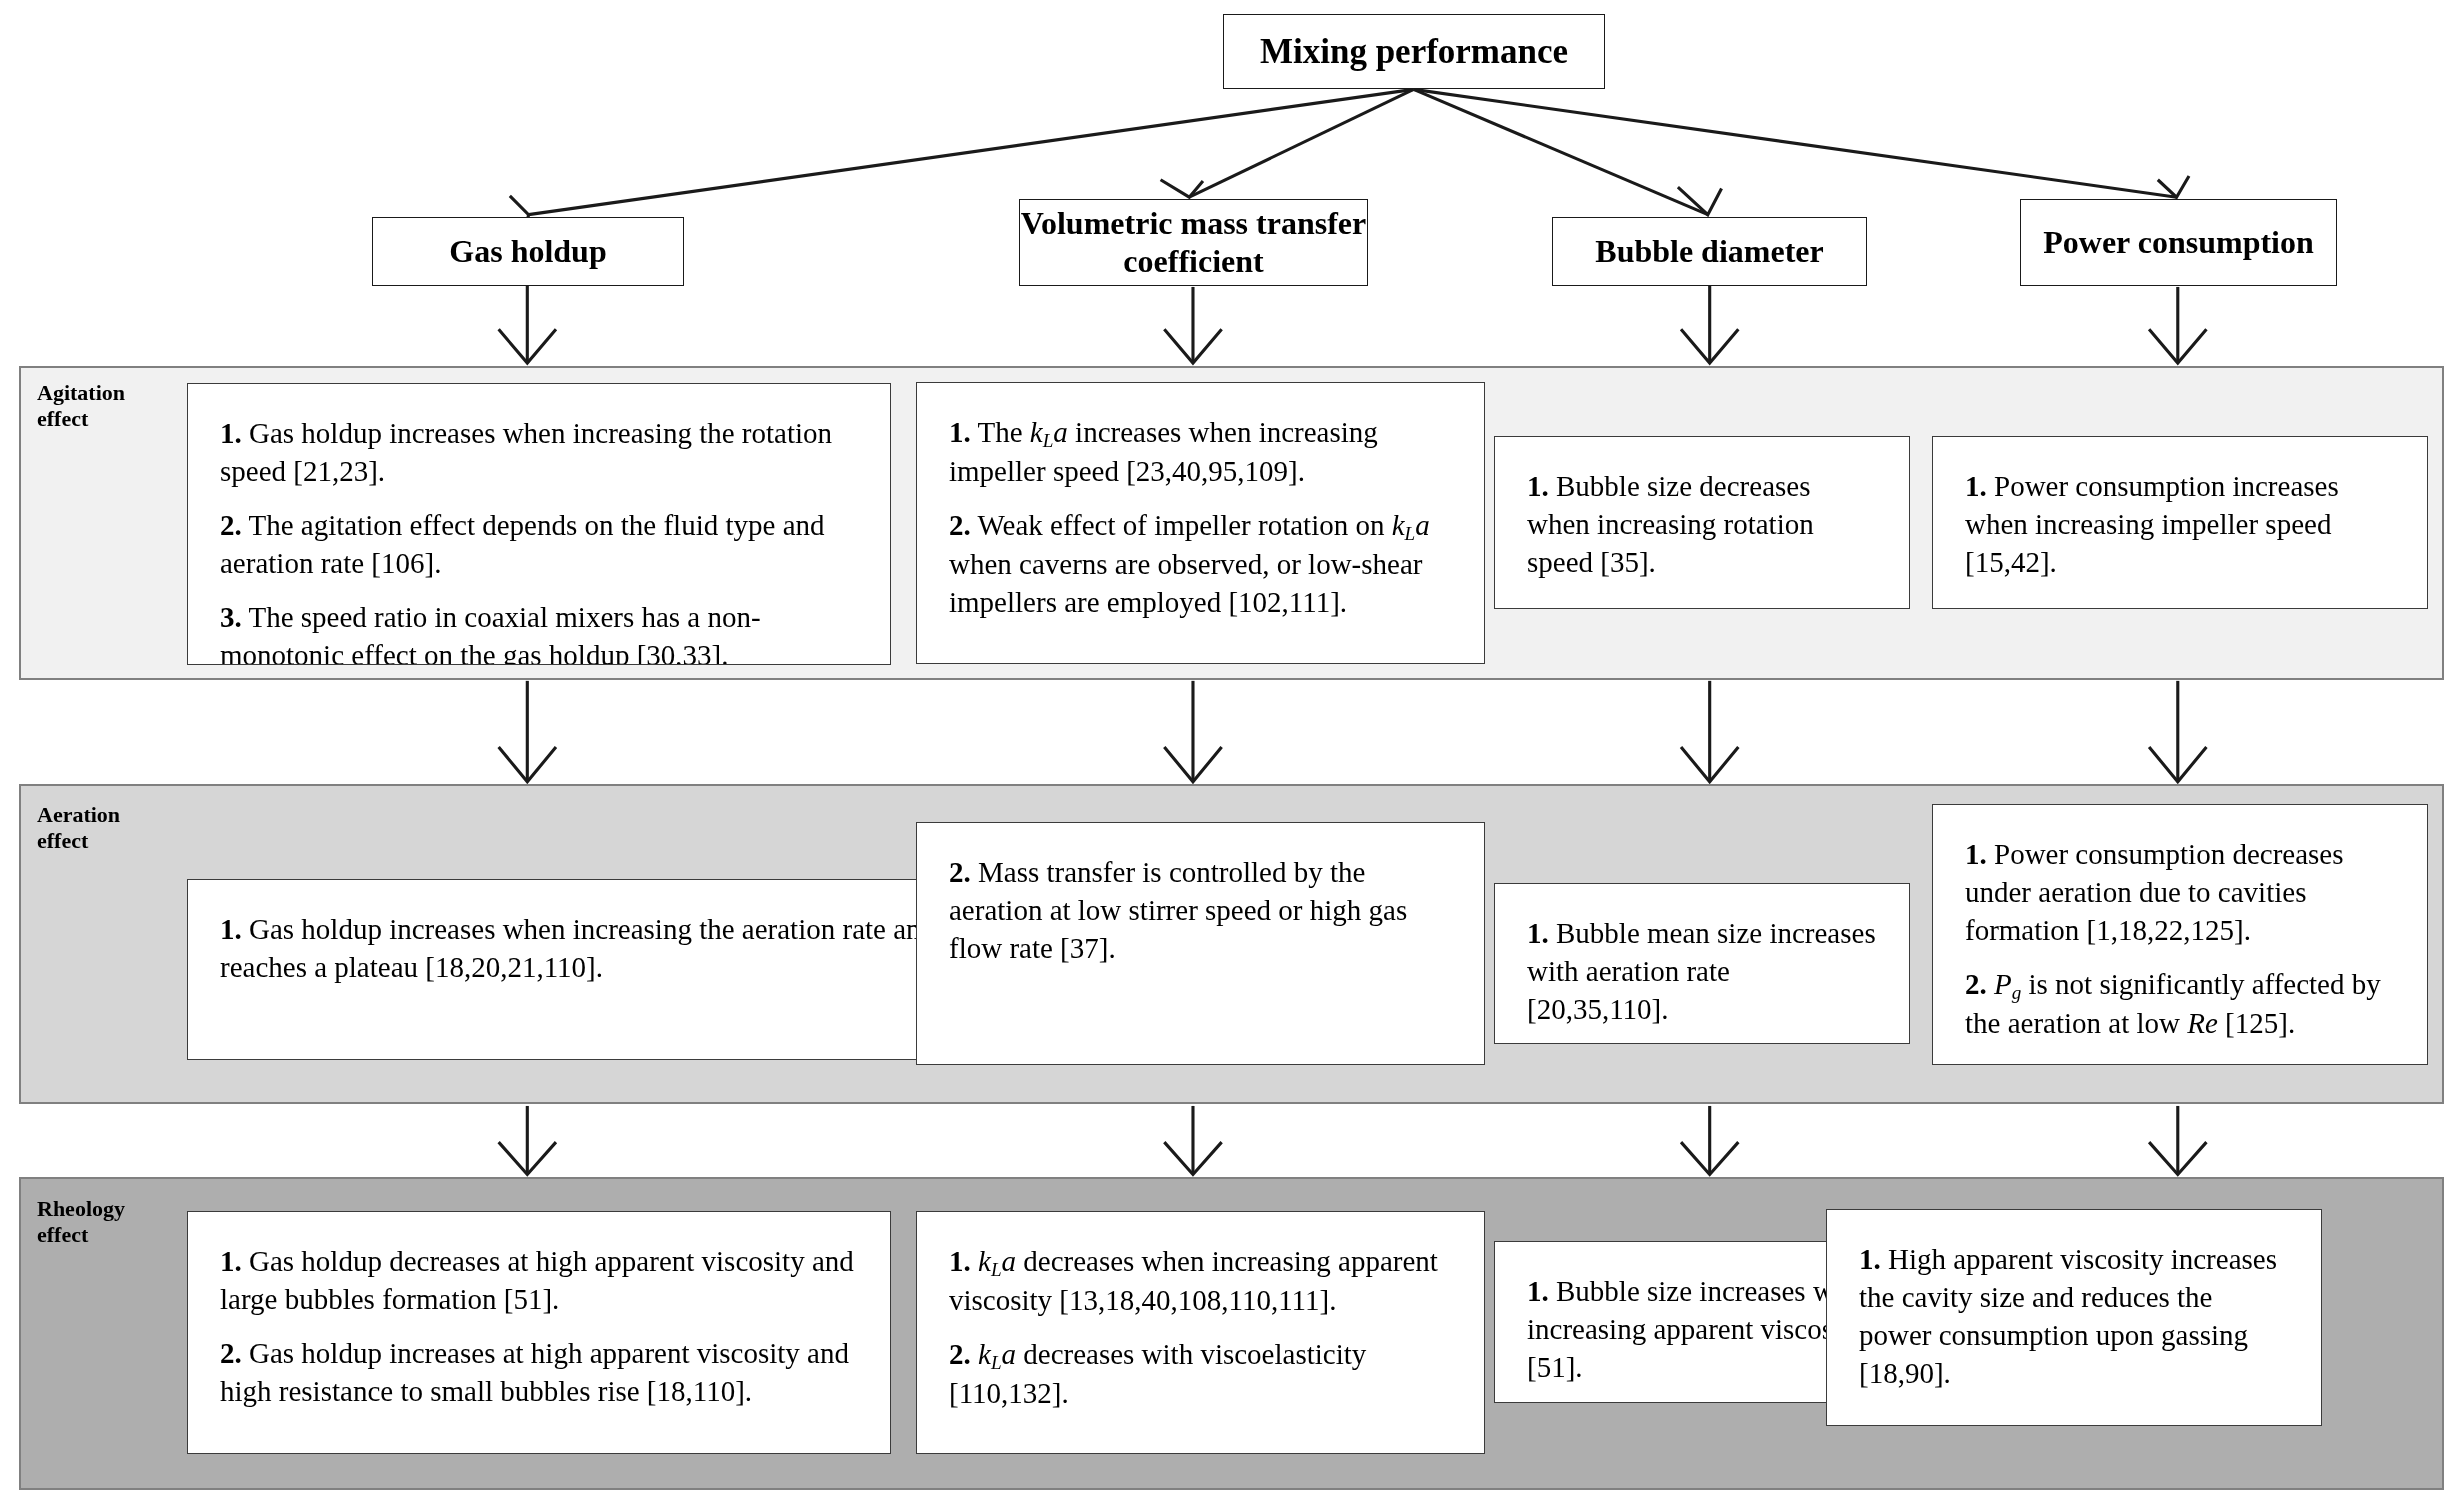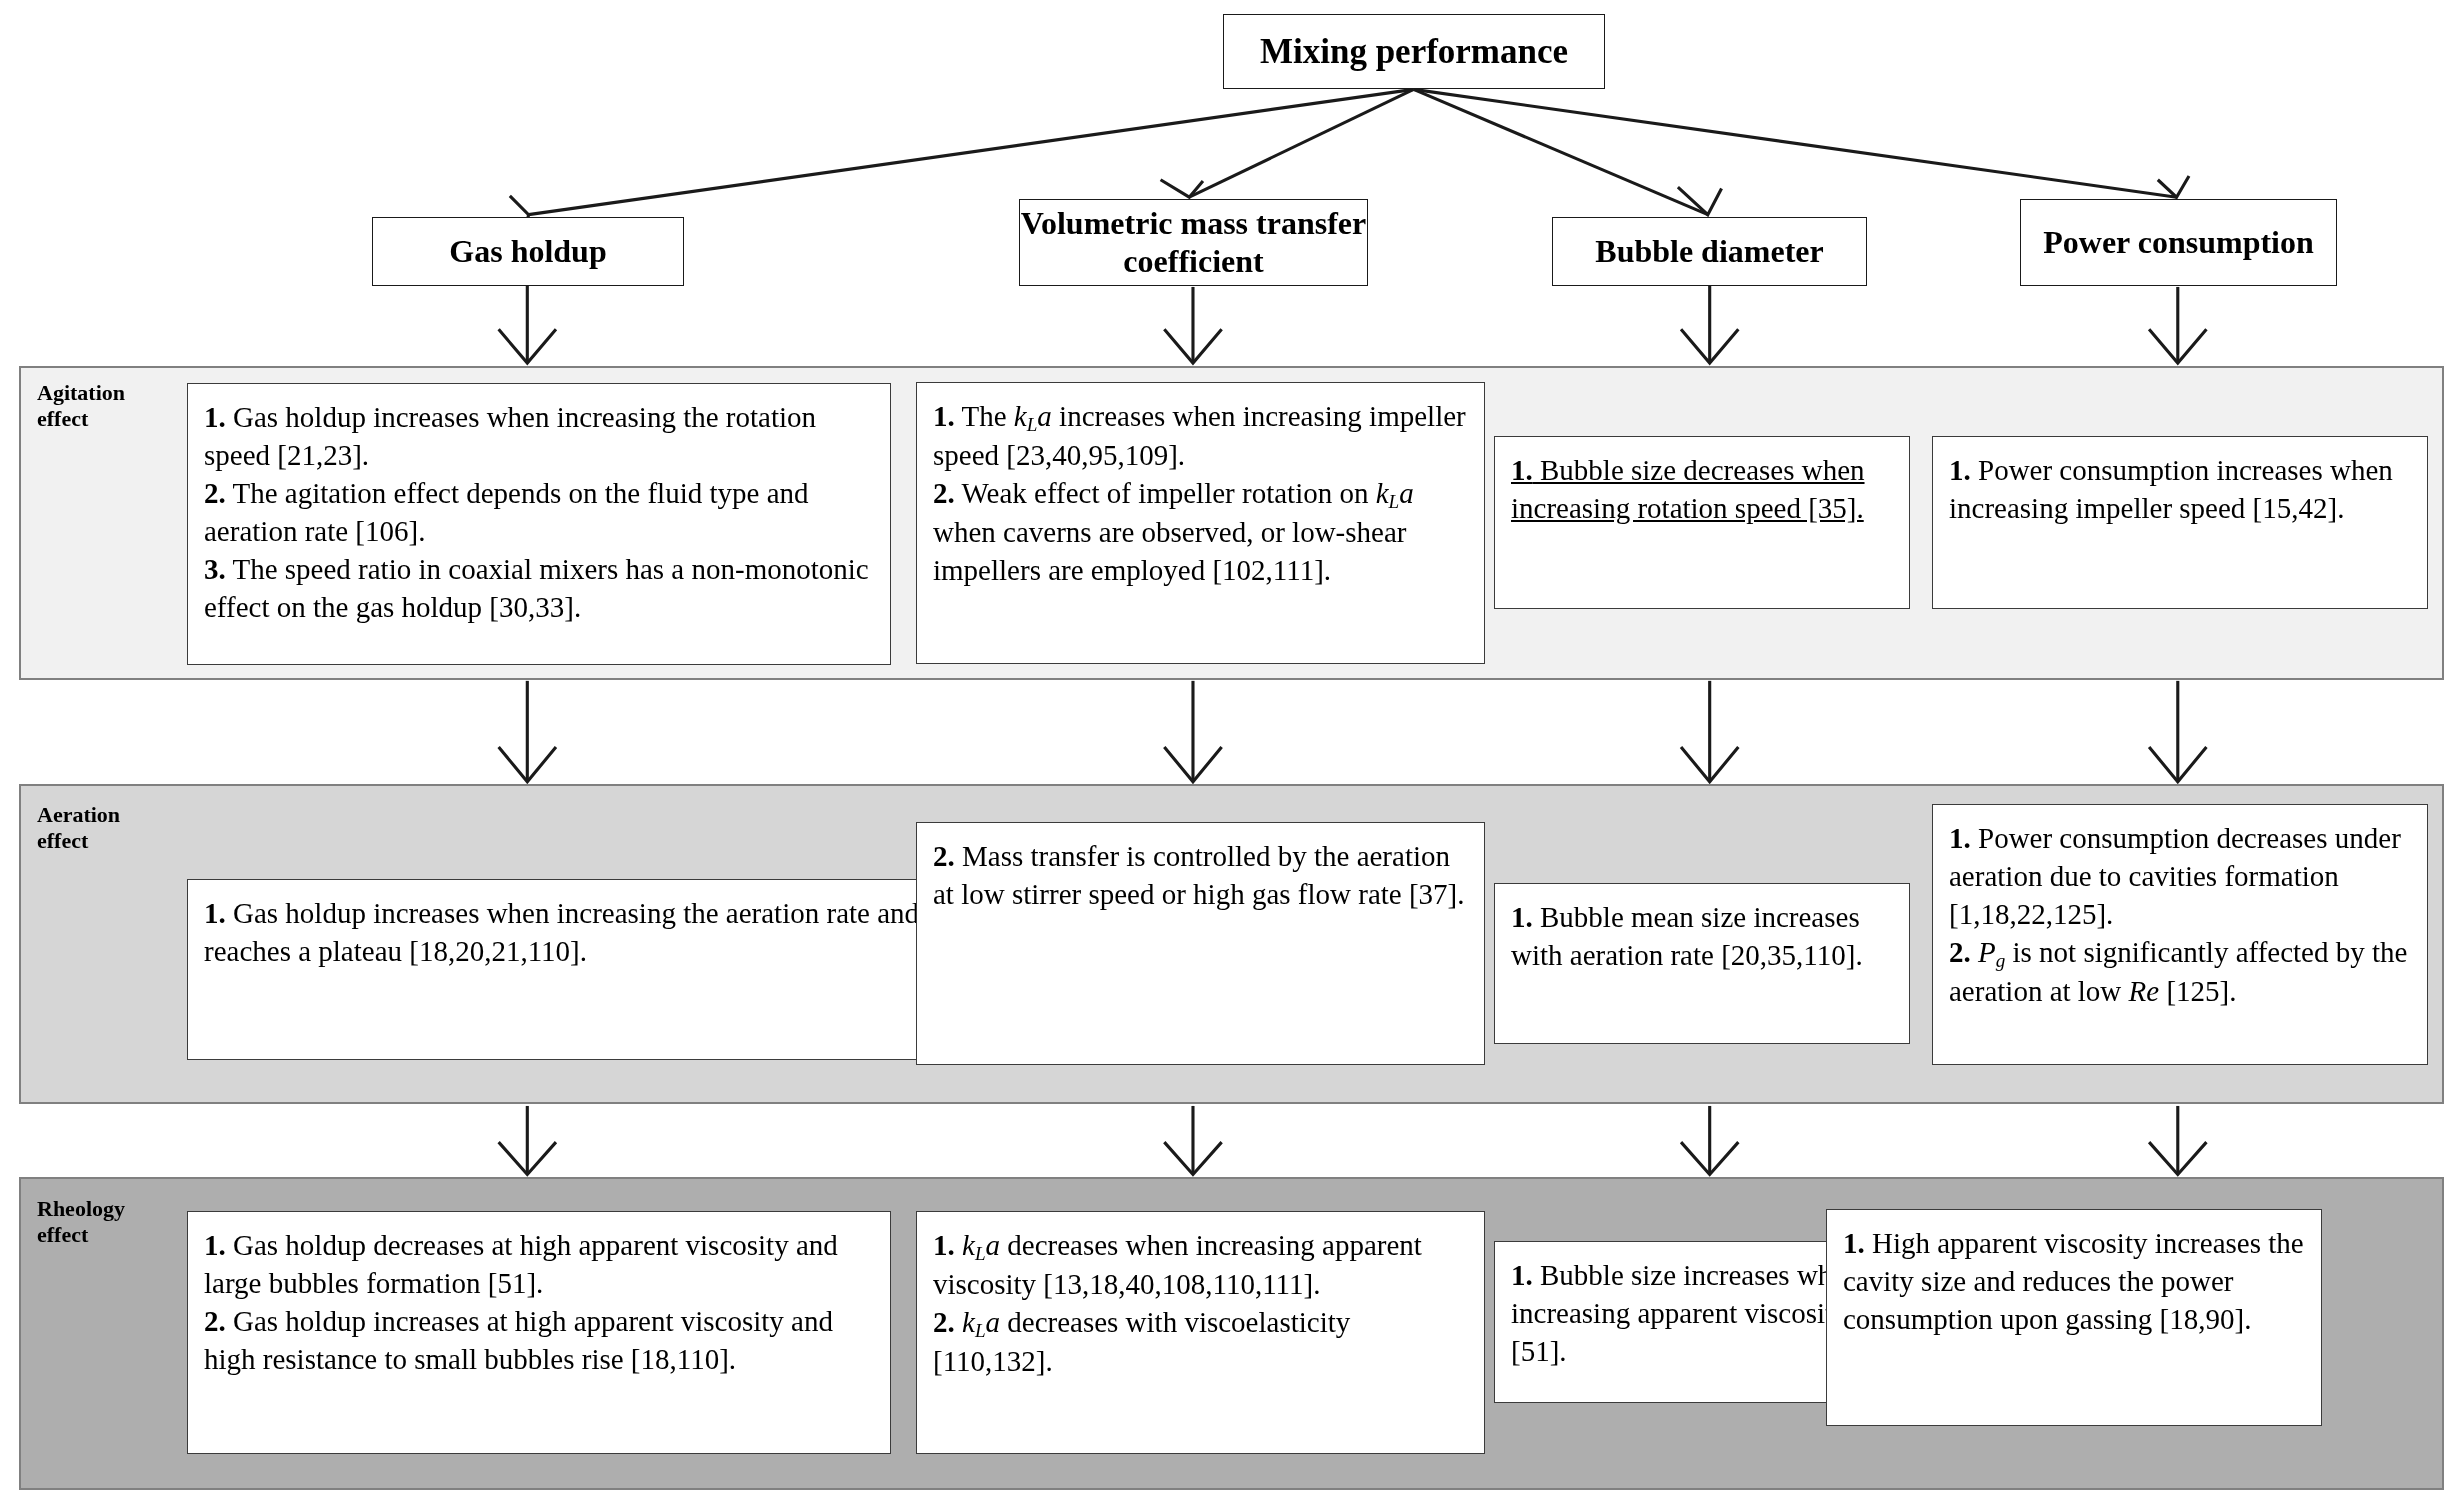--- a/index.html
+++ b/index.html
@@ -40,29 +40,29 @@
   #band-label-2{left:37px;top:1196px;}
 
   
   .card{
     position:absolute;box-sizing:border-box;
     background:#ffffff;border:1.9px solid #3b3b3b;
     padding:15px 16px 11.2px 16px;
     font-size:29px;line-height:1.31;color:#000;
     overflow:hidden;
   }
-  .card p{margin:0;}
+  .card p{margin:16px;}
   .card b{font-weight:bold;}
   .card i{font-style:italic;}
   .card sub{font-size:0.66em;font-style:italic;vertical-align:-0.26em;}
 
   
   #card-0-0{left:187px;top:383px;width:704px;height:282px;}
   #card-0-1{left:916px;top:382px;width:569px;height:282px;}
-  #card-0-2{left:1494px;top:436px;width:416px;height:173px;text-decoration:underline;}
+  #card-0-2{left:1494px;top:436px;width:416px;height:173px;}
   #card-0-3{left:1932px;top:436px;width:496px;height:173px;}
   
   #card-1-0{left:187px;top:879px;width:796px;height:181px;}
   #card-1-1{left:916px;top:822px;width:569px;height:243px;}
   #card-1-2{left:1494px;top:883px;width:416px;height:161px;}
   #card-1-3{left:1932px;top:804px;width:496px;height:261px;}
   
   #card-2-0{left:187px;top:1211px;width:704px;height:243px;}
   #card-2-1{left:916px;top:1211px;width:569px;height:243px;}
   #card-2-2{left:1494px;top:1241px;width:416px;height:162px;}

